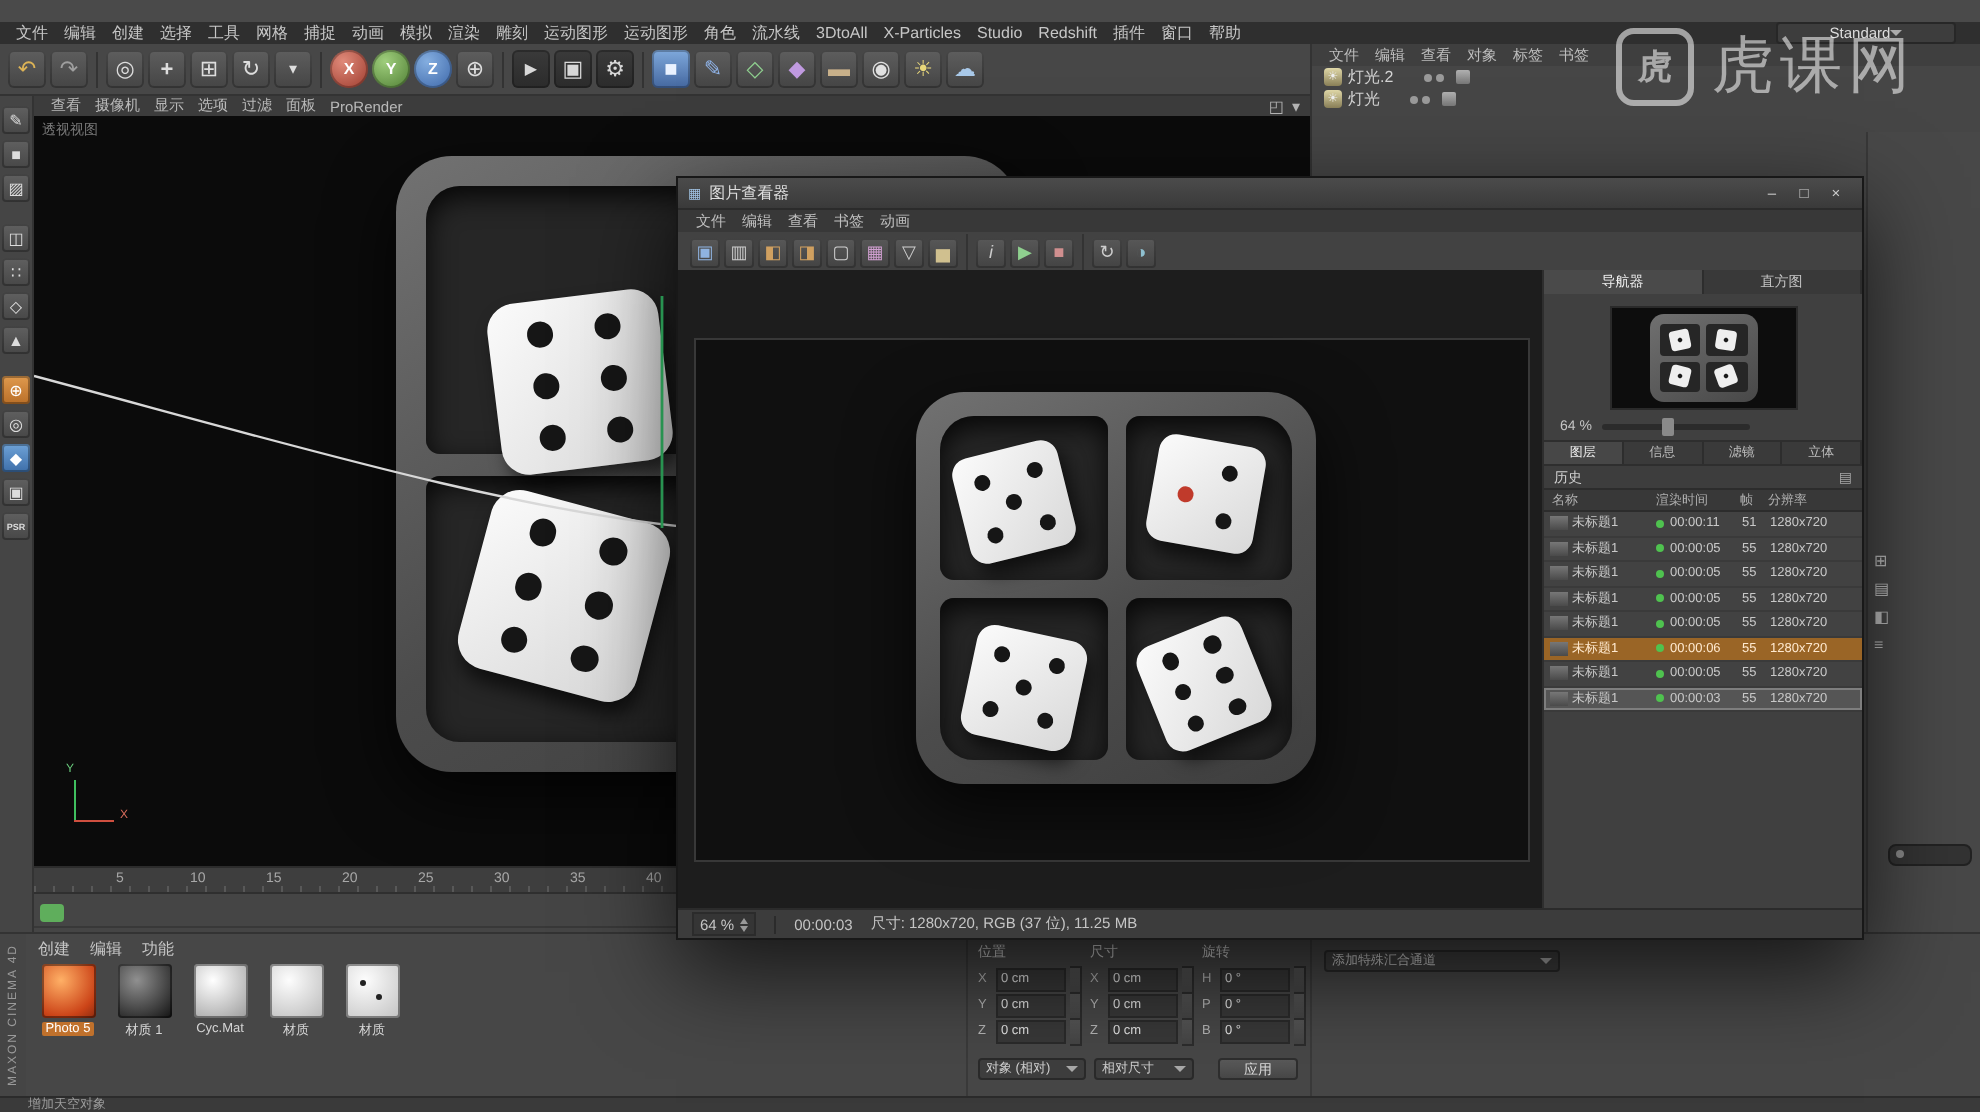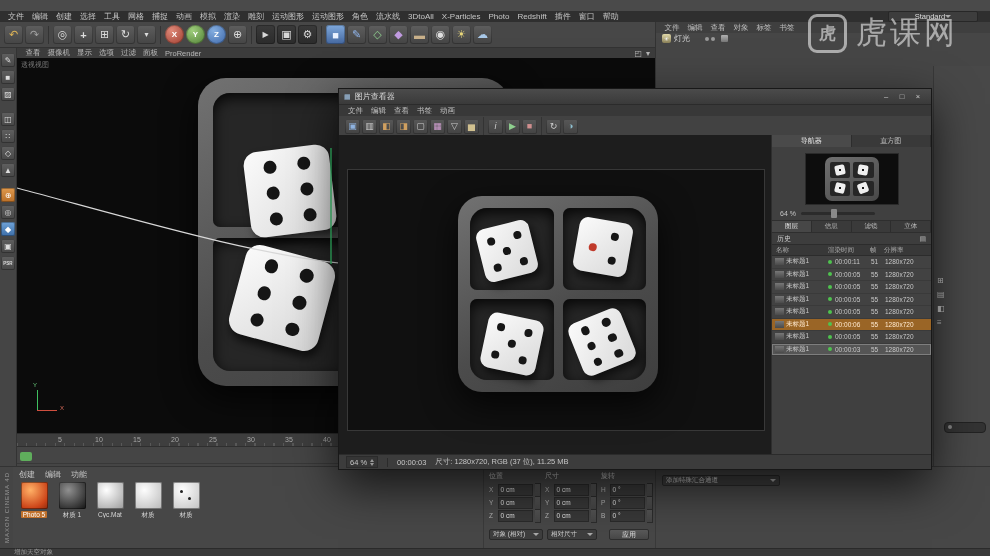--- a/index.html
+++ b/index.html
@@ -171,21 +171,21 @@
     <span class="menu-item">动画</span>
     <span class="menu-item">模拟</span>
     <span class="menu-item">渲染</span>
     <span class="menu-item">雕刻</span>
     <span class="menu-item">运动图形</span>
     <span class="menu-item">运动图形</span>
     <span class="menu-item">角色</span>
     <span class="menu-item">流水线</span>
     <span class="menu-item">3DtoAll</span>
     <span class="menu-item">X-Particles</span>
-    <span class="menu-item">Photo</span>
+    <span class="menu-item">Studio</span>
     <span class="menu-item">Redshift</span>
     <span class="menu-item">插件</span>
     <span class="menu-item">窗口</span>
     <span class="menu-item">帮助</span>
     <span class="layout-box">
       <span>Standard</span>
       <span class="caret"></span>
     </span>
   </div>
 
@@ -303,20 +303,29 @@
   </div>
 
   <div class="abs om">
     <div class="om-menu">
       <span class="menu-item">文件</span>
       <span class="menu-item">编辑</span>
       <span class="menu-item">查看</span>
       <span class="menu-item">对象</span>
       <span class="menu-item">标签</span>
       <span class="menu-item">书签</span>
+    </div>
+    <div class="om-row">
+      <span class="om-icon" style="background:linear-gradient(#e0d8a8,#8a8058)">☀</span>
+      <span>灯光.2</span>
+      <span class="om-dots">
+          <i class="om-dot"></i>
+          <i class="om-dot"></i>
+        </span>
+      <span class="om-tag"></span>
     </div>
     <div class="om-row">
       <span class="om-icon" style="background:linear-gradient(#e0d8a8,#8a8058)">☀</span>
       <span>灯光</span>
       <span class="om-dots">
           <i class="om-dot"></i>
           <i class="om-dot"></i>
         </span>
       <span class="om-tag"></span>
     </div>

